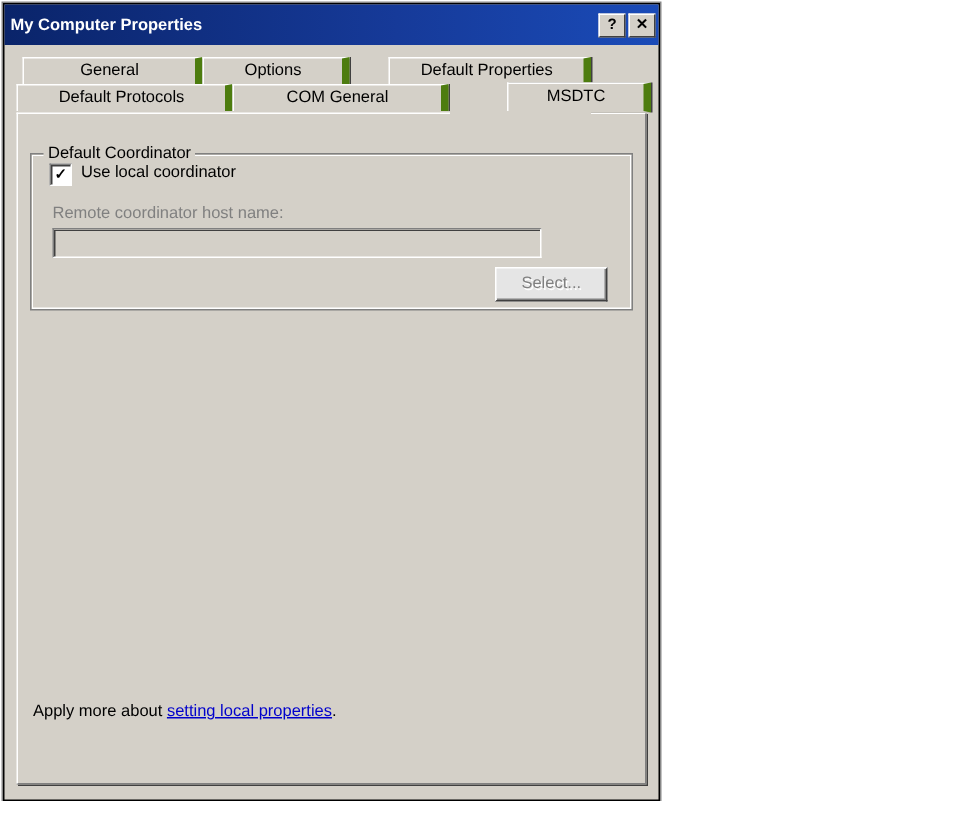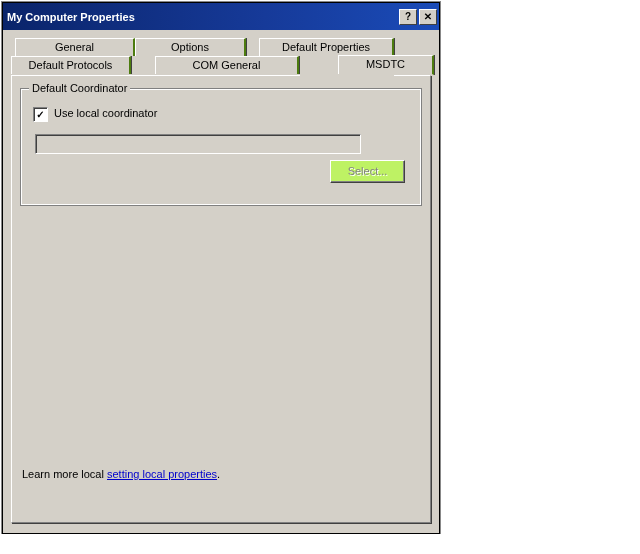--- a/index.html
+++ b/index.html
@@ -56,37 +56,37 @@
   .tabs {
     position: relative;
     height: 38px;
   }
   .tab {
     position: absolute;
     height: 18px;
     background: #d4d0c8;
     border-top: 1px solid #fff;
     border-left: 1px solid #fff;
-    border-right: 2px solid #4d7c0f;
+    border-right: 5px solid #4d7c0f;
     box-shadow: 1px 0 0 #404040;
     text-align: center;
     line-height: 17px;
     font-size: 11px;
     cursor: default;
     box-sizing: border-box;
   }
   .tab.active {
     z-index: 2;
     border-bottom: 1px solid #d4d0c8;
     margin-left: 39px;
   }
   .tab-general  { top:0; left:4px;   width:120px; }
-  .tab-options  { top:0; left:124px; width:111px; }
+  .tab-options  { top:0; left:124px; width:98px; }
   .tab-defprop  { top:0; left:248px; width:135px; }
-  .tab-defproto { top:18px; left:0;   width:120px; }
+  .tab-defproto { top:18px; left:0;   width:144px; }
   .tab-comsec   { top:18px; left:144px; width:144px; }
   .tab-msdtc    { top:18px; left:288px; width:96px; height:20px; top:17px; }
 
   .tabpanel {
     position: relative;
     border: 1px solid #fff;
     border-top: 1px solid #fff;
     border-right-color: #808080;
     border-bottom-color: #808080;
     box-shadow: 1px 1px 0 #404040;
@@ -104,23 +104,23 @@
     width:94px;
     height:2px;
     background:#d4d0c8;
     z-index:3;
   }
 
   .groupbox {
     position: relative;
     border: 1px solid #808080;
     box-shadow: inset -1px -1px 0 #fff, inset 1px 1px 0 #fff;
-    padding: 14px 10px 10px 10px;
-    margin-top: 4px;
-    height: 118px;
+    padding: 2px 10px 10px 10px;
+    margin-top: 18px;
+    height: 105px;
     box-sizing: border-box;
   }
   .groupbox-legend {
     position: absolute;
     top: -7px;
     left: 8px;
     background: #d4d0c8;
     padding: 0 3px;
   }
   .checkbox-row {
@@ -156,21 +156,21 @@
     background: #d4d0c8;
     border: 1px solid #808080;
     border-right-color: #fff;
     border-bottom-color: #fff;
     box-shadow: inset 1px 1px 0 #404040, inset -1px -1px 0 #d4d0c8;
     box-sizing: border-box;
   }
   .btn {
     height: 23px;
     min-width: 75px;
-    background: #bef264;
+    background: #e5e5e5;
     border: 1px solid #fff;
     border-right-color: #404040;
     border-bottom-color: #404040;
     box-shadow: inset -1px -1px 0 #808080;
     font: 11px Tahoma, sans-serif;
     text-align: center;
     line-height: 21px;
     padding: 0 8px;
     cursor: default;
     box-sizing: border-box;
@@ -227,25 +227,26 @@
 
     <div class="tabpanel">
       <div class="groupbox">
         <span class="groupbox-legend">Default Coordinator</span>
 
         <div class="checkbox-row">
           <span class="chk"></span>
           <span>Use local coordinator</span>
         </div>
 
+        <span class="disabled-label">Remote coordinator host name:</span>
         <div class="textbox" title=""></div>
         <div class="select-row">
           <span class="btn disabled">Select...</span>
         </div>
       </div>
 
       <div class="learnmore">
-        <span>Learn more local </span><a>setting local properties</a><span>.</span>
+        <span>Apply more about </span><a>setting local properties</a><span>.</span>
       </div>
     </div>
 
   </div>
 </div>
 
 </body></html>

